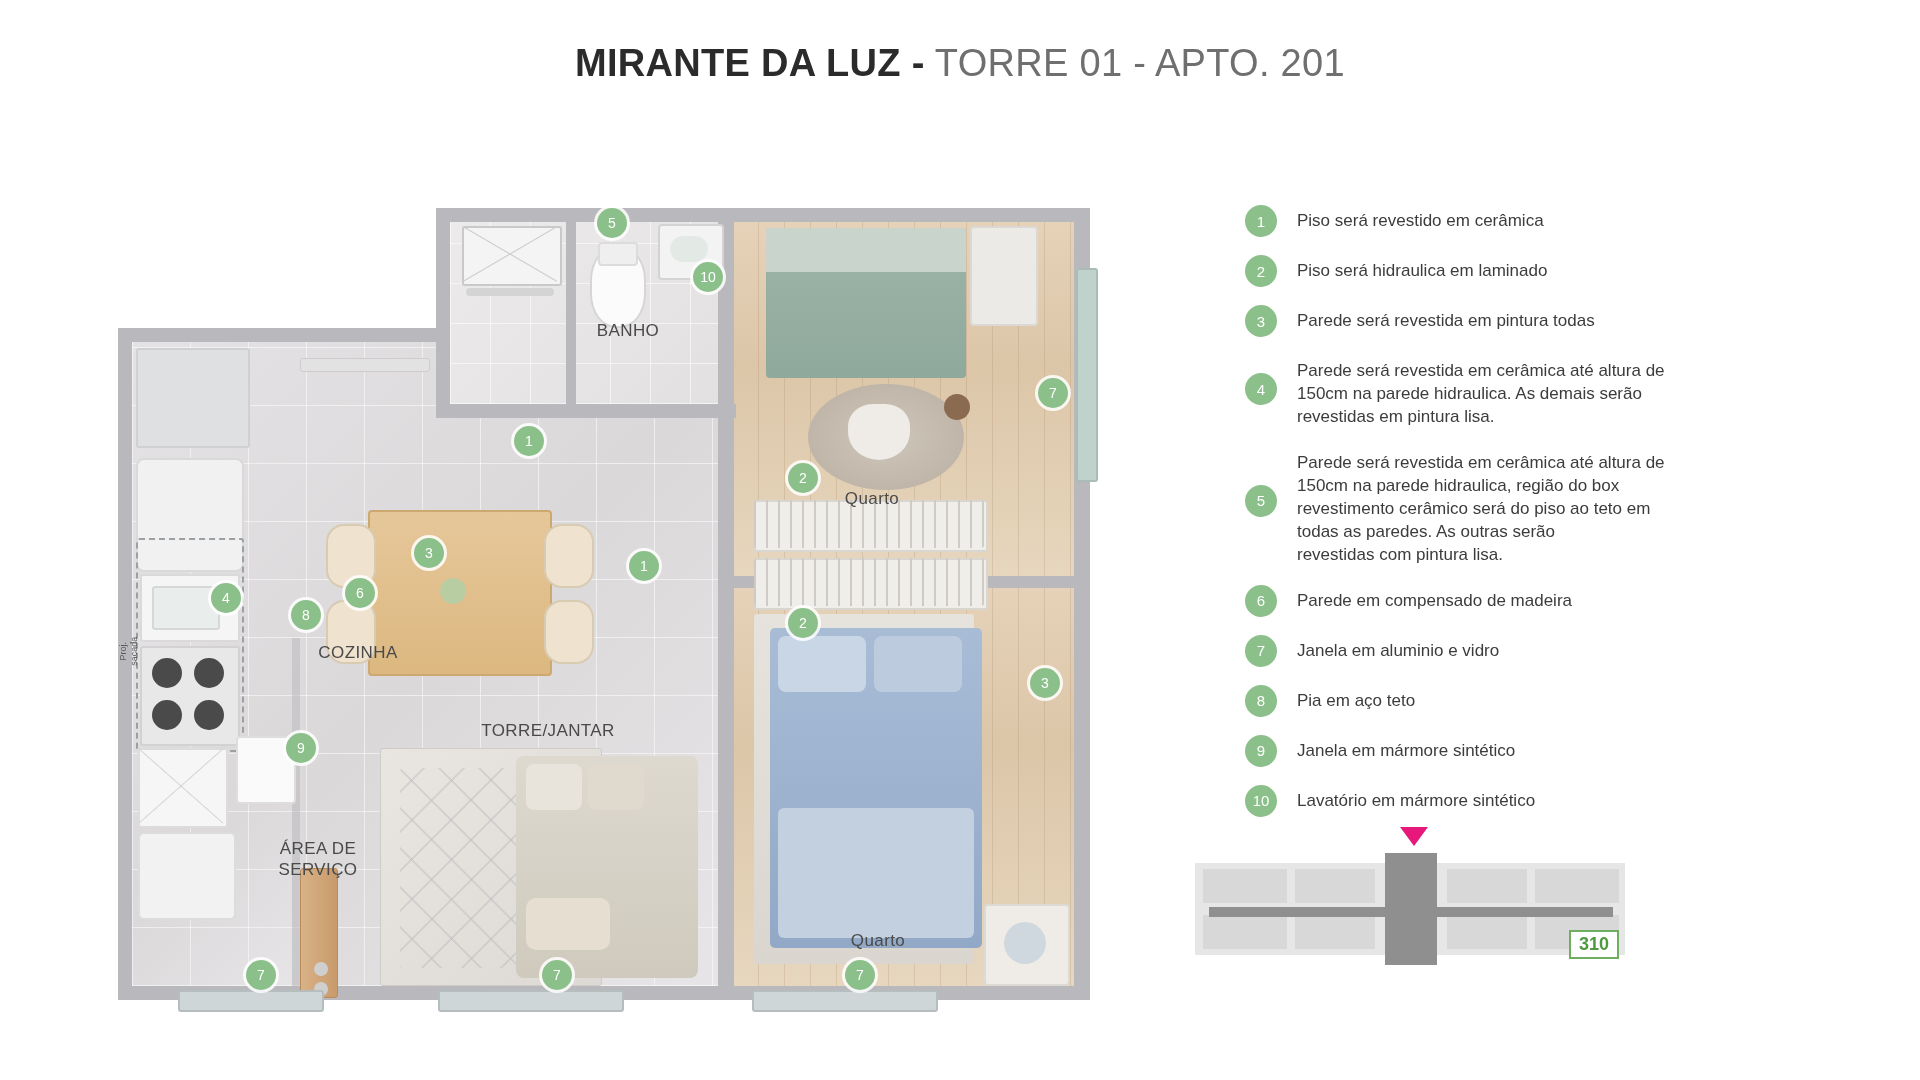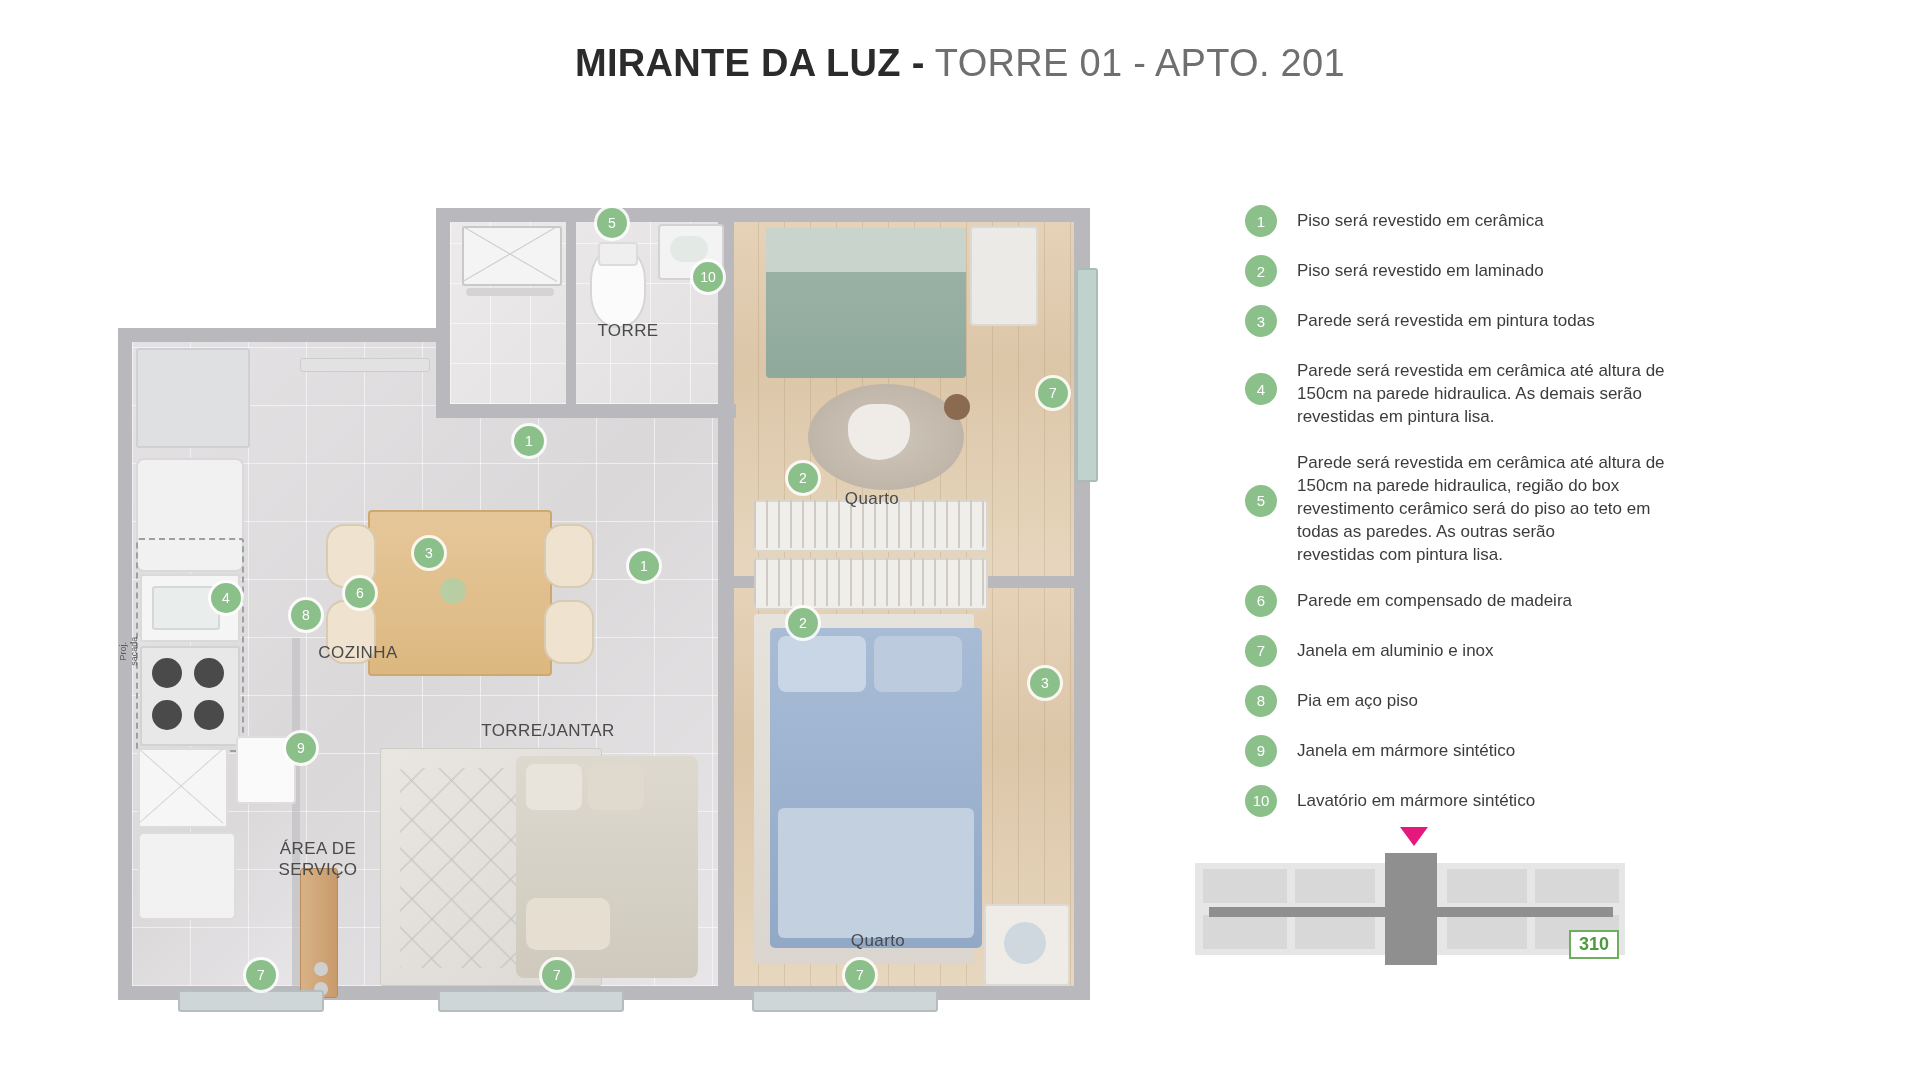--- a/index.html
+++ b/index.html
@@ -245,21 +245,21 @@
   <div class="f" style="left:182px;top:660px;width:36px;height:128px;background:linear-gradient(90deg,#d8b286,#c89a6c);border:1px solid #b98c5e;"></div>
   <div class="f" style="left:196px;top:754px;width:14px;height:14px;background:#cfcfcf;border-radius:50%;"></div>
   <div class="f" style="left:196px;top:774px;width:14px;height:14px;background:#cfcfcf;border-radius:50%;"></div>
   <div class="f" style="left:182px;top:150px;width:128px;height:12px;background:#e2e2e2;border:1px solid #cdcdcd;"></div>
 
   <div class="f" style="left:60px;top:782px;width:142px;height:18px;background:#cfd6d8;border:2px solid #b6bdbf;"></div>
   <div class="f" style="left:320px;top:782px;width:182px;height:18px;background:#cfd6d8;border:2px solid #b6bdbf;"></div>
   <div class="f" style="left:634px;top:782px;width:182px;height:18px;background:#cfd6d8;border:2px solid #b6bdbf;"></div>
   <div class="f" style="left:958px;top:60px;width:18px;height:210px;background:#bfd2cb;border:2px solid #a9bdb6;"></div>
 
-  <div class="room-label" style="left:440px;top:112px;width:140px;">TORRE</div>
+  <div class="room-label" style="left:440px;top:112px;width:140px;">BANHO</div>
   <div class="room-label" style="left:160px;top:434px;width:160px;">COZINHA</div>
   <div class="room-label" style="left:330px;top:512px;width:200px;">TORRE/JANTAR</div>
   <div class="room-label" style="left:130px;top:630px;width:140px;">ÁREA DE
 SERVIÇO</div>
   <div class="room-label" style="left:684px;top:280px;width:140px;">Quarto</div>
   <div class="room-label" style="left:690px;top:722px;width:140px;">Quarto</div>
 
   <div class="marker" style="left:396px;top:218px;">1</div>
   <div class="marker" style="left:296px;top:330px;">3</div>
   <div class="marker" style="left:227px;top:370px;">6</div>
@@ -278,21 +278,21 @@
   <div class="marker" style="left:727px;top:752px;">7</div>
 </div>
 
 <div id="legend">
   <div class="legend-row">
     <div class="legend-num">1</div>
     <div class="legend-text">Piso será revestido em cerâmica</div>
   </div>
   <div class="legend-row">
     <div class="legend-num">2</div>
-    <div class="legend-text">Piso será revestido em laminado</div>
+    <div class="legend-text">Piso será hidraulica em laminado</div>
   </div>
   <div class="legend-row">
     <div class="legend-num">3</div>
     <div class="legend-text">Parede será revestida em pintura todas</div>
   </div>
   <div class="legend-row tall">
     <div class="legend-num">4</div>
     <div class="legend-text">Parede será revestida em cerâmica até altura de
 150cm na parede hidraulica. As demais serão
  revestidas em pintura lisa.</div>
@@ -304,25 +304,25 @@
 revestimento cerâmico será do piso ao teto em
 todas as paredes. As outras serão
 revestidas com pintura lisa.</div>
   </div>
   <div class="legend-row">
     <div class="legend-num">6</div>
     <div class="legend-text">Parede em compensado de madeira</div>
   </div>
   <div class="legend-row">
     <div class="legend-num">7</div>
-    <div class="legend-text">Janela em aluminio e inox</div>
+    <div class="legend-text">Janela em aluminio e vidro</div>
   </div>
   <div class="legend-row">
     <div class="legend-num">8</div>
-    <div class="legend-text">Pia em aço piso</div>
+    <div class="legend-text">Pia em aço teto</div>
   </div>
   <div class="legend-row">
     <div class="legend-num">9</div>
     <div class="legend-text">Janela em mármore sintético</div>
   </div>
   <div class="legend-row">
     <div class="legend-num">10</div>
     <div class="legend-text">Lavatório em mármore sintético</div>
   </div>
 </div>

